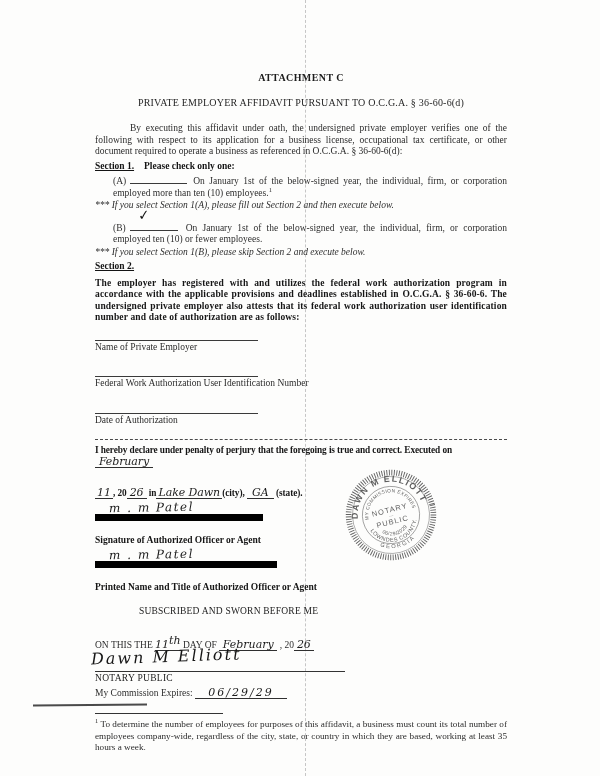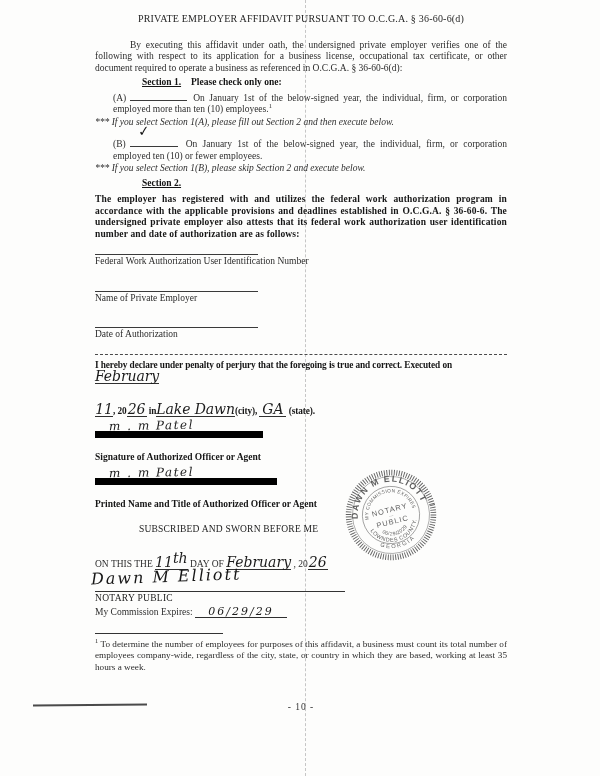--- a/index.html
+++ b/index.html
@@ -8,21 +8,21 @@
     font-family:"Liberation Serif", serif; color:#2e2e2e; overflow:hidden;
   }
   .content { position:absolute; left:95px; top:0; width:412px; font-size:9.5px; line-height:11.5px; }
 
   .attachment { margin-top:72px; text-align:center; font-weight:bold; font-size:10px; letter-spacing:.4px; color:#1d1d1d; }
   .doctitle   { margin-top:13px; text-align:center; font-size:10px; letter-spacing:.2px; color:#262626; }
 
   .intro { margin-top:15px; text-align:justify; text-indent:35px; color:#2b2b2b; }
 
   .sec-head { margin-top:3px; }
-  .sec-label { font-weight:bold; text-decoration:underline; color:#141414; margin-right:10px;margin-left:47px; }
+  .sec-label { font-weight:bold; text-decoration:underline; color:#141414; margin-right:10px; }
   .sec-title { font-weight:bold; color:#141414; }
 
   .option { margin-left:18px; margin-top:2px; text-align:justify; }
   .blank { display:inline-block; border-bottom:1px solid #3a3a3a; height:9px; vertical-align:baseline; position:relative; }
   .blank-a { width:57px; margin:0 6px 0 4px; }
   .blank-b { width:48px; margin:0 8px 0 4px; }
   .check { position:absolute; left:8px; top:-11px; font-family:"DejaVu Sans", sans-serif; font-size:14px; color:#141414; transform:rotate(-6deg); font-weight:bold; }
   .note { margin-top:1px;font-style:italic; }
   .opt-b { margin-top:9px; }
   sup { font-size:6.5px; line-height:0; }
@@ -33,21 +33,21 @@
   .f1 { margin-top:7px; }
   .field-line { width:163px; border-bottom:1px solid #3a3a3a; height:9px; }
   .field-label { margin-top:1px; color:#2b2b2b; }
   .field + .field { margin-top:14px; }
 
   .dashsep { margin-top:13px; border-top:1.5px dashed #4a4a4a; height:0; }
 
   .decl { margin-top:4px; font-weight:bold; color:#161616; font-size:9.3px; letter-spacing:-.1px; line-height:12px; }
   .hw { font-style:italic; font-weight:normal; color:#1b1b1b; font-family:"DejaVu Serif", serif; }
   .fill { display:inline-block; border-bottom:1px solid #2f2f2f; text-align:center; line-height:10px; }
-  .fill .hw { font-size:14px; }
+  .fill .hw { font-size:11px; }
   .f-month { min-width:58px; }
   .f-day { min-width:18px; }
   .f-year { min-width:20px;margin-top:20px; }
   .f-city { min-width:66px; }
   .f-state { min-width:27px; }
 
   .sig-script { display:block; padding-left:14px; font-size:12px; letter-spacing:1.5px; transform:rotate(-1deg); }
   .sigline { width:168px; border-bottom:7px solid #000000; margin-top:3px; }
   .sigline2 { width:182px; }
   .sig-label { font-weight:bold; color:#161616; margin-top:14px; }
@@ -77,20 +77,21 @@
 </head>
 <body>
 
 <div class="page">
 
   <div class="fold-line"></div>
   <div class="scan-line"></div>
 
   <div class="content">
 
+    <div class="attachment">ATTACHMENT C</div>
     <div class="doctitle">PRIVATE EMPLOYER AFFIDAVIT PURSUANT TO O.C.G.A. § 36-60-6(d)</div>
 
     <div class="intro">By executing this affidavit under oath, the undersigned private employer verifies one of the following with respect to its application for a business license, occupational tax certificate, or other document required to operate a business as referenced in O.C.G.A. § 36-60-6(d):</div>
 
     <div class="sec-head">
       <span class="sec-label">Section 1.</span><span class="sec-title">Please check only one:</span>
     </div>
 
     <div class="option">
       <span>(A)</span><span class="blank blank-a"></span><span>On January 1st of the below-signed year, the individual, firm, or corporation employed more than ten (10) employees.</span><sup>1</sup>
@@ -100,27 +101,27 @@
     <div class="option opt-b">
       <span>(B)</span><span class="blank blank-b"><span class="check">✓</span></span><span>On January 1st of the below-signed year, the individual, firm, or corporation employed ten (10) or fewer employees.</span>
     </div>
     <div class="note">*** If you select Section 1(B), please skip Section 2 and execute below.</div>
 
     <div class="sec-head">
       <span class="sec-label">Section 2.</span>
     </div>
     <div class="s2para">The employer has registered with and utilizes the federal work authorization program in accordance with the applicable provisions and deadlines established in O.C.G.A. § 36-60-6. The undersigned private employer also attests that its federal work authorization user identification number and date of authorization are as follows:</div>
 
+    <div class="field f1">
+      <div class="field-line"></div>
+      <div class="field-label">Name of Private Employer</div>
+    </div>
     <div class="field">
       <div class="field-line"></div>
       <div class="field-label">Federal Work Authorization User Identification Number</div>
-    </div>
-    <div class="field f1">
-      <div class="field-line"></div>
-      <div class="field-label">Name of Private Employer</div>
     </div>
     <div class="field">
       <div class="field-line"></div>
       <div class="field-label">Date of Authorization</div>
     </div>
 
     <div class="dashsep"></div>
 
     <div class="decl">
       <span>I hereby declare under penalty of perjury that the foregoing is true and correct. Executed on</span>

